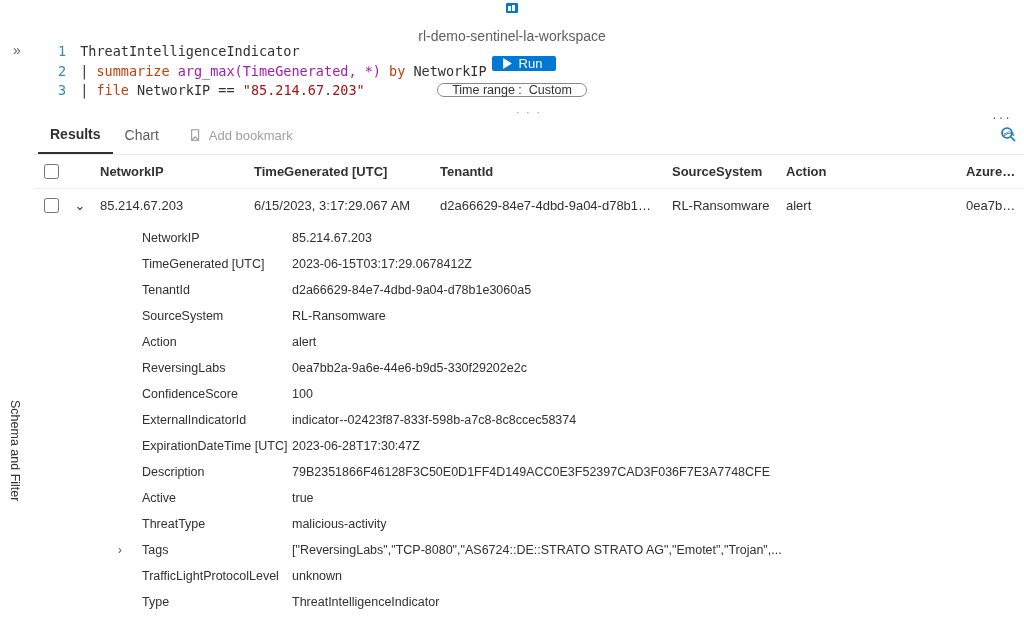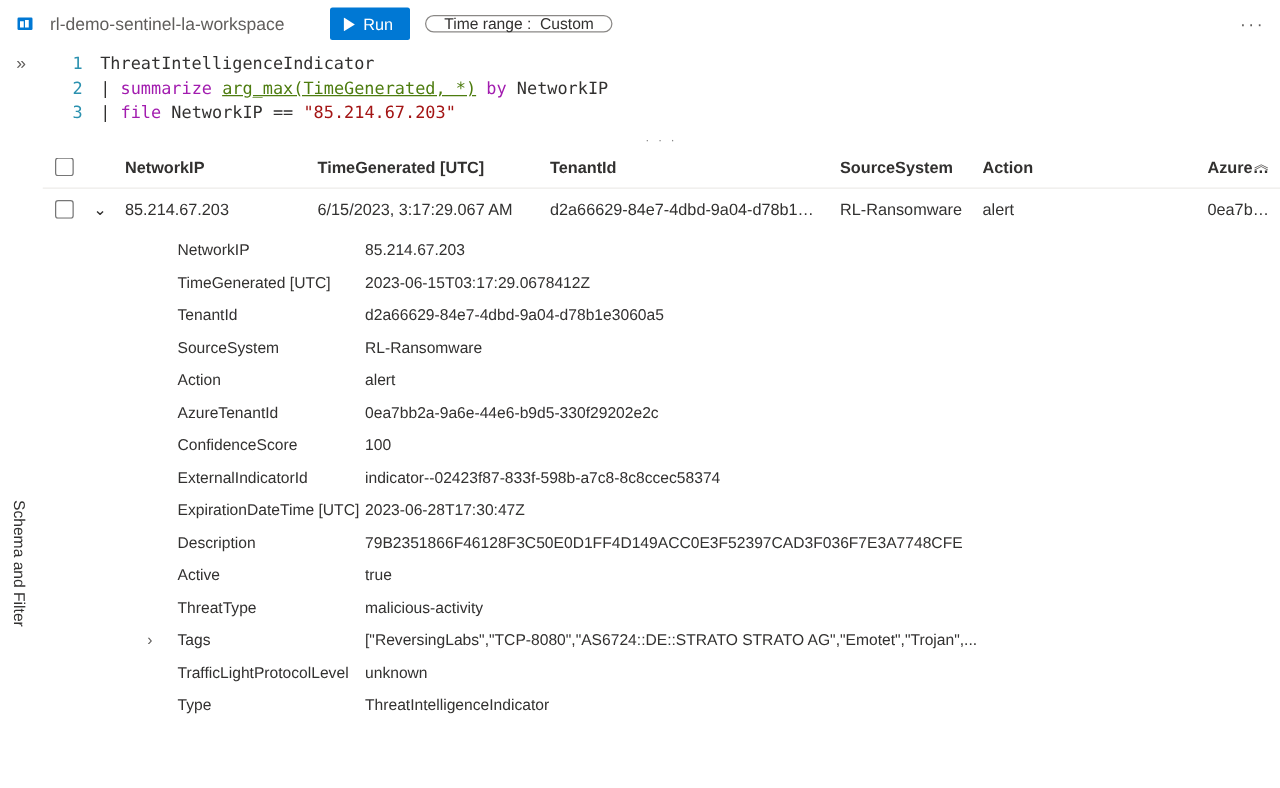--- a/index.html
+++ b/index.html
@@ -1,36 +1,36 @@
 <!DOCTYPE html>
 <html><head>
 <meta charset="utf-8">
 <style>
   * { box-sizing: border-box; margin: 0; padding: 0; }
   body { font-family: "Segoe UI", Arial, sans-serif; font-size: 13px; color: #323130; background: #fff; width: 1024px; height: 630px; overflow: hidden; position: relative; }
 
-  .topbar { display: flex; align-items: center; height: 38px; padding: 0 12px; gap: 12px; }
+  .topbar { display: flex; align-items: center; height: 38px; padding: 0 12px; gap: 12px; flex-direction: column; }
   .ws-icon { width: 16px; height: 16px; color: #0078d4; flex:0 0 auto;}
   .ws-name { font-size: 14px; color: #605e5c; }
   .run-btn { background: #0078d4; color: #fff; border: none; border-radius: 2px; height: 26px; padding: 0 14px 0 10px; font-size: 13px; display: flex; align-items: center; gap: 6px; cursor: pointer; margin-left: 24px;}
   .run-btn svg { width: 11px; height: 11px; fill: #fff; }
   .timerange { border: 1px solid #8a8886; border-radius: 14px; height: 14px; padding: 0 14px; display: flex; align-items: center; font-size: 12.5px; color: #323130; cursor: pointer; }
   .dots { margin-left: auto; color: #605e5c; letter-spacing: 2px; font-size: 14px; cursor:pointer;}
 
   .main { position: absolute; left: 34px; top: 38px; right: 0; bottom: 0; display: flex; flex-direction: column; }
   .sidebar-handle { position: absolute; left: 0; top: 42px; width: 34px; display: flex; flex-direction: column; align-items: center; gap: 10px; }
   .chev { font-size: 14px; color: #605e5c; cursor: pointer; }
   .vlabel { writing-mode: vertical-rl; text-orientation: mixed; font-size: 12.5px; color: #323130; position: absolute; top: 400px; left: 8px; }
 
   .editor { display: flex; padding: 4px 0 6px 24px; font-family: Consolas, monospace; font-size: 13.5px; line-height: 1.45; }
   .gutter { text-align: right; color: #2b91af; padding-right: 14px; }
   .code {}
-  .kw { color: #a21caf; }
+  .kw { color: #c2410c; }
   .op { color: #323130; }
-  .func { color: #4d7c0f; text-decoration: underline; }
+  .func { color: #a21caf; }
   .str { color: #a31515; }
 
   .divider-dots { text-align: center; color: #888; font-size: 10px; letter-spacing: 2px; height: 10px; }
   .collapse-caret { position: absolute; right: 8px; top: 84px; color: #605e5c; font-size: 13px; cursor:pointer;}
 
   .tabs-row { display: flex; align-items: center; border-bottom: 1px solid #edebe9; padding: 0 8px 0 4px; height: 38px; }
   .tab { padding: 0 12px; height: 100%; display: flex; align-items: center; color: #605e5c; cursor: pointer; font-size: 14px;}
   .tab.active { color: #323130; font-weight: 600; border-bottom: 2px solid #323130; }
   .add-bm { color: #a19f9d; font-size: 13px; margin-left: 18px; display: flex; align-items: center; gap: 6px; }
   .search-ic { margin-left: auto; color: #0078d4; cursor:pointer;}
@@ -94,20 +94,37 @@
     </div>
     <div class="code">
       <div><span>ThreatIntelligenceIndicator</span></div>
       <div><span class="op">| </span><span class="kw">summarize</span> <span class="func">arg_max(TimeGenerated, *)</span> <span class="kw">by</span> <span>NetworkIP</span></div>
       <div><span class="op">| </span><span class="kw">file</span> <span>NetworkIP ==</span> <span class="str">"85.214.67.203"</span></div>
     </div>
   </div>
   <div class="divider-dots">· · ·</div>
   <span class="collapse-caret">︽</span>
 
+  <div class="tabs-row">
+    <div class="tab active">Results</div>
+    <div class="tab">Chart</div>
+    <div class="add-bm">
+      <svg width="14" height="14" viewBox="0 0 16 16" fill="none" stroke="#a19f9d" stroke-width="1.3">
+          <rect x="3" y="2" width="8" height="12"></rect>
+          <path d="M3 14 L7 10 L11 14"></path>
+        </svg>
+      <span>Add bookmark</span>
+    </div>
+    <span class="search-ic">
+      <svg width="16" height="16" viewBox="0 0 16 16" fill="none" stroke="#0078d4" stroke-width="1.6">
+          <circle cx="7" cy="7" r="5"></circle>
+          <line x1="11" y1="11" x2="15" y2="15"></line>
+        </svg>
+    </span>
+  </div>
 
   <div class="grid">
     <div class="hdr">
       <div class="cell c-chk">
           <input type="checkbox" style="">
         </div>
       <div class="cell c-exp"></div>
       <div class="cell c-ip">NetworkIP</div>
       <div class="cell c-time">TimeGenerated [UTC]</div>
       <div class="cell c-ten">TenantId</div>
@@ -150,21 +167,21 @@
           <div class="dkey">SourceSystem</div>
           <div class="dval">RL-Ransomware</div>
         </div>
         <div class="drow">
           <div class="dchev"></div>
           <div class="dkey">Action</div>
           <div class="dval">alert</div>
         </div>
         <div class="drow">
           <div class="dchev"></div>
-          <div class="dkey">AzureTenantId</div>
+          <div class="dkey">ReversingLabs</div>
           <div class="dval">0ea7bb2a-9a6e-44e6-b9d5-330f29202e2c</div>
         </div>
         <div class="drow">
           <div class="dchev"></div>
           <div class="dkey">ConfidenceScore</div>
           <div class="dval">100</div>
         </div>
         <div class="drow">
           <div class="dchev"></div>
           <div class="dkey">ExternalIndicatorId</div>

